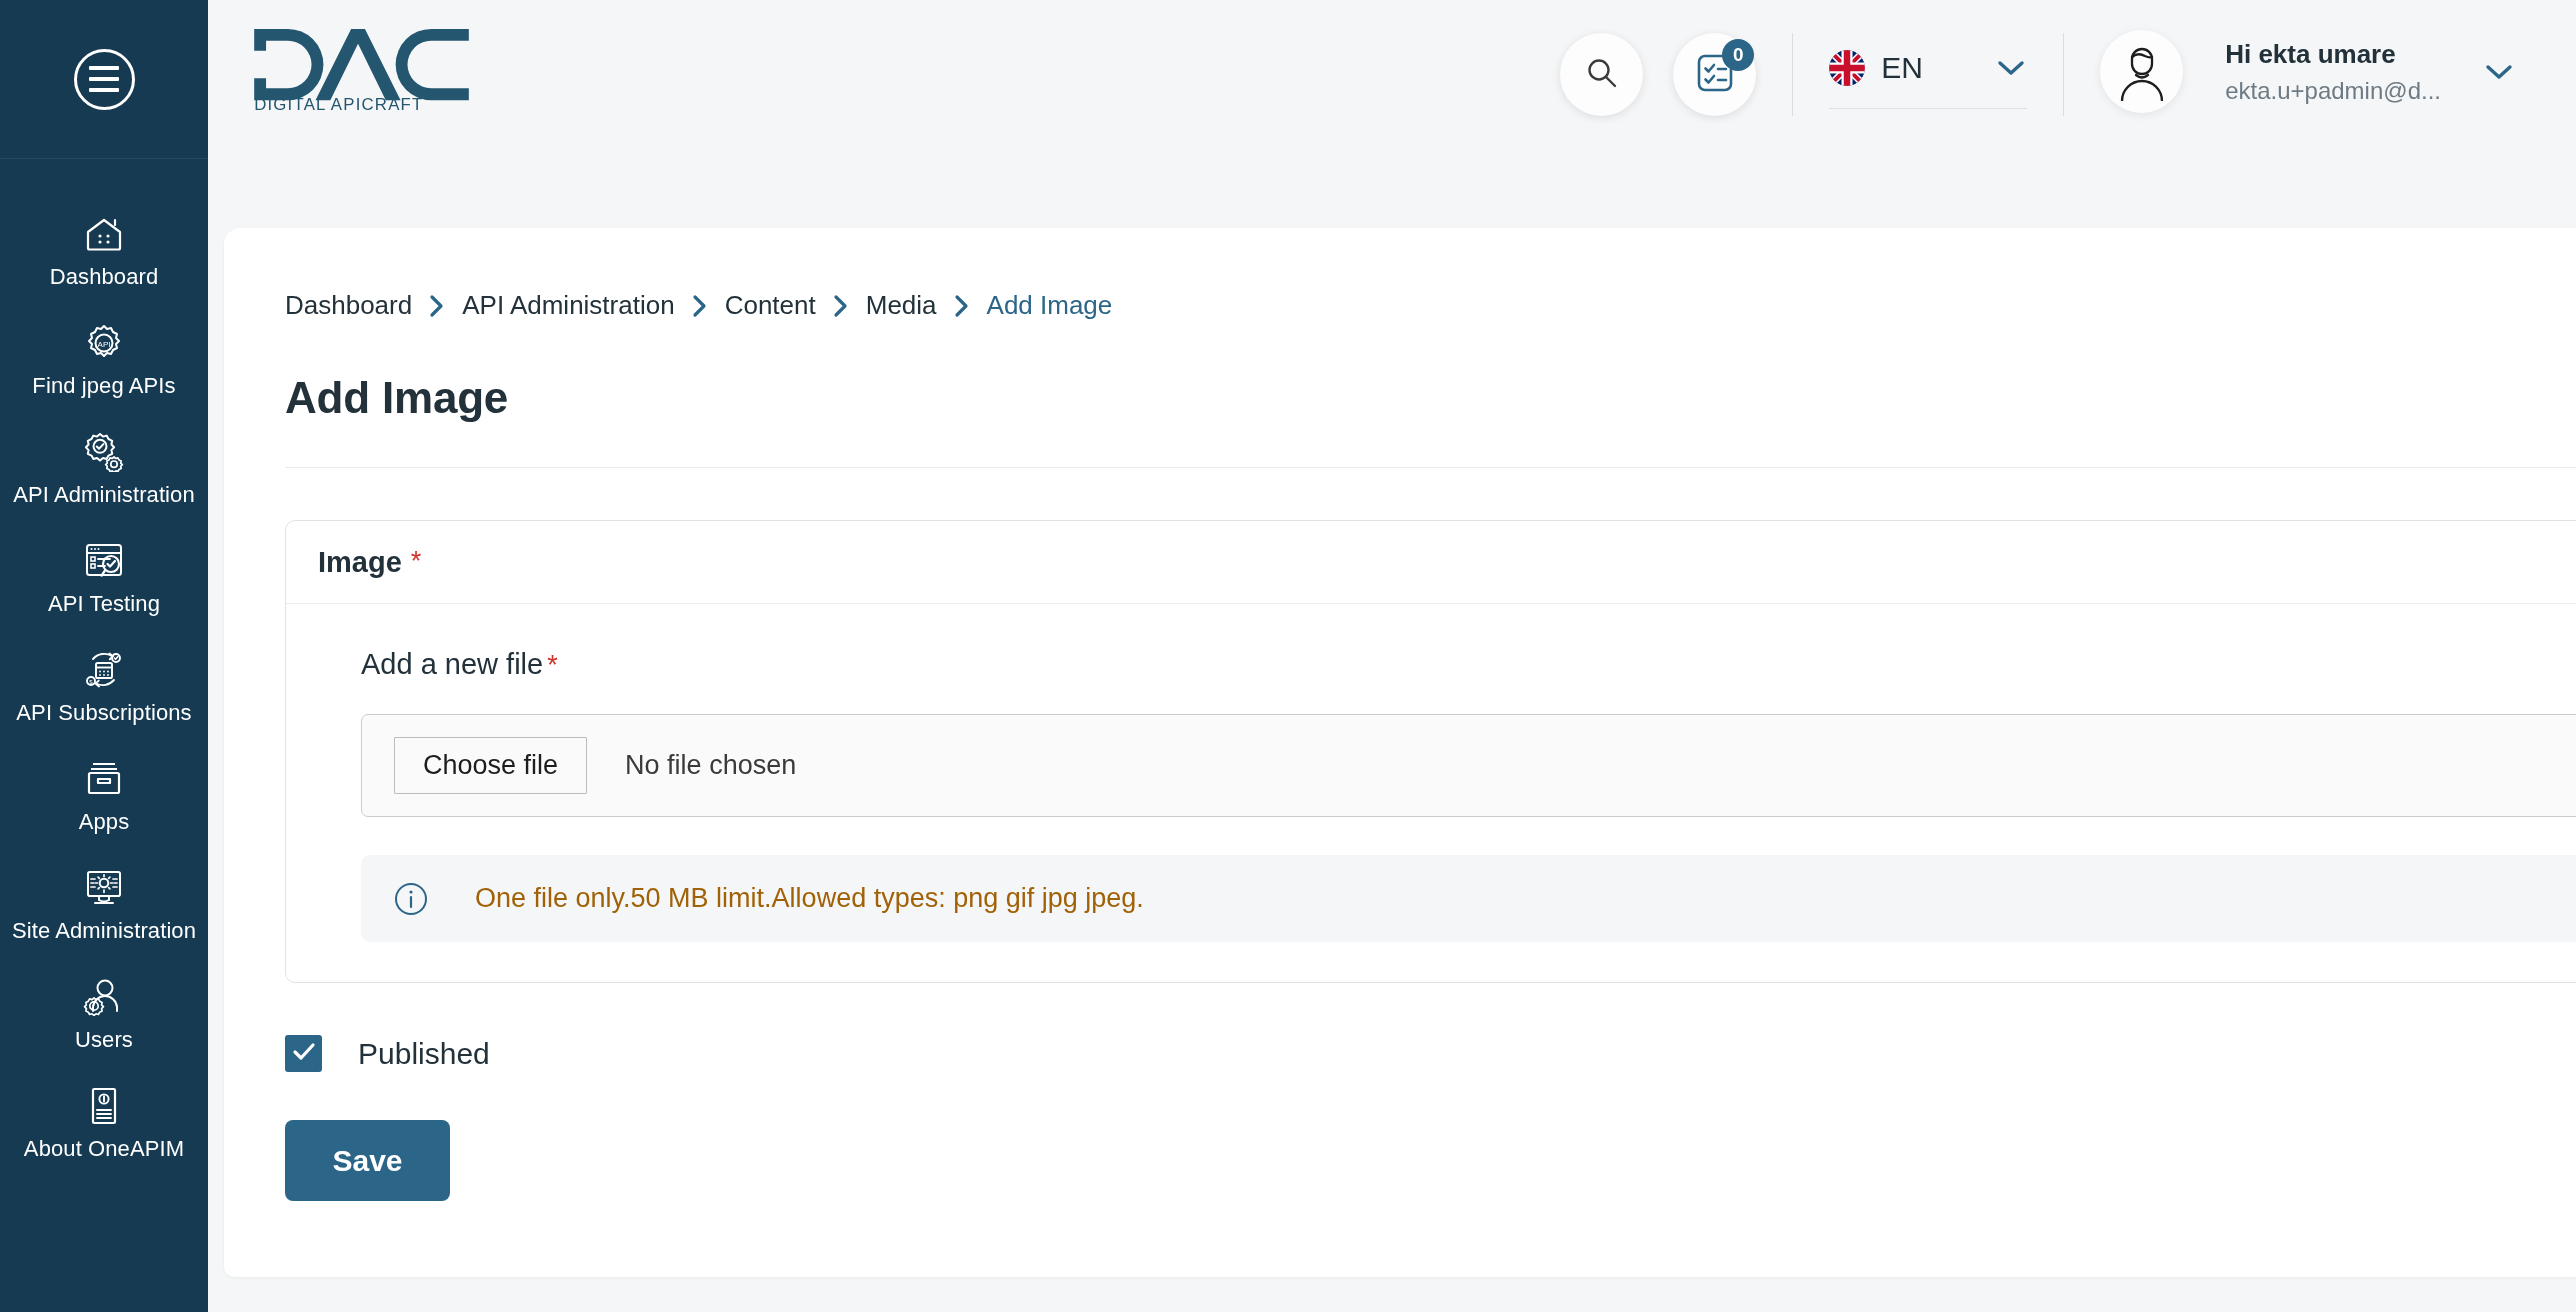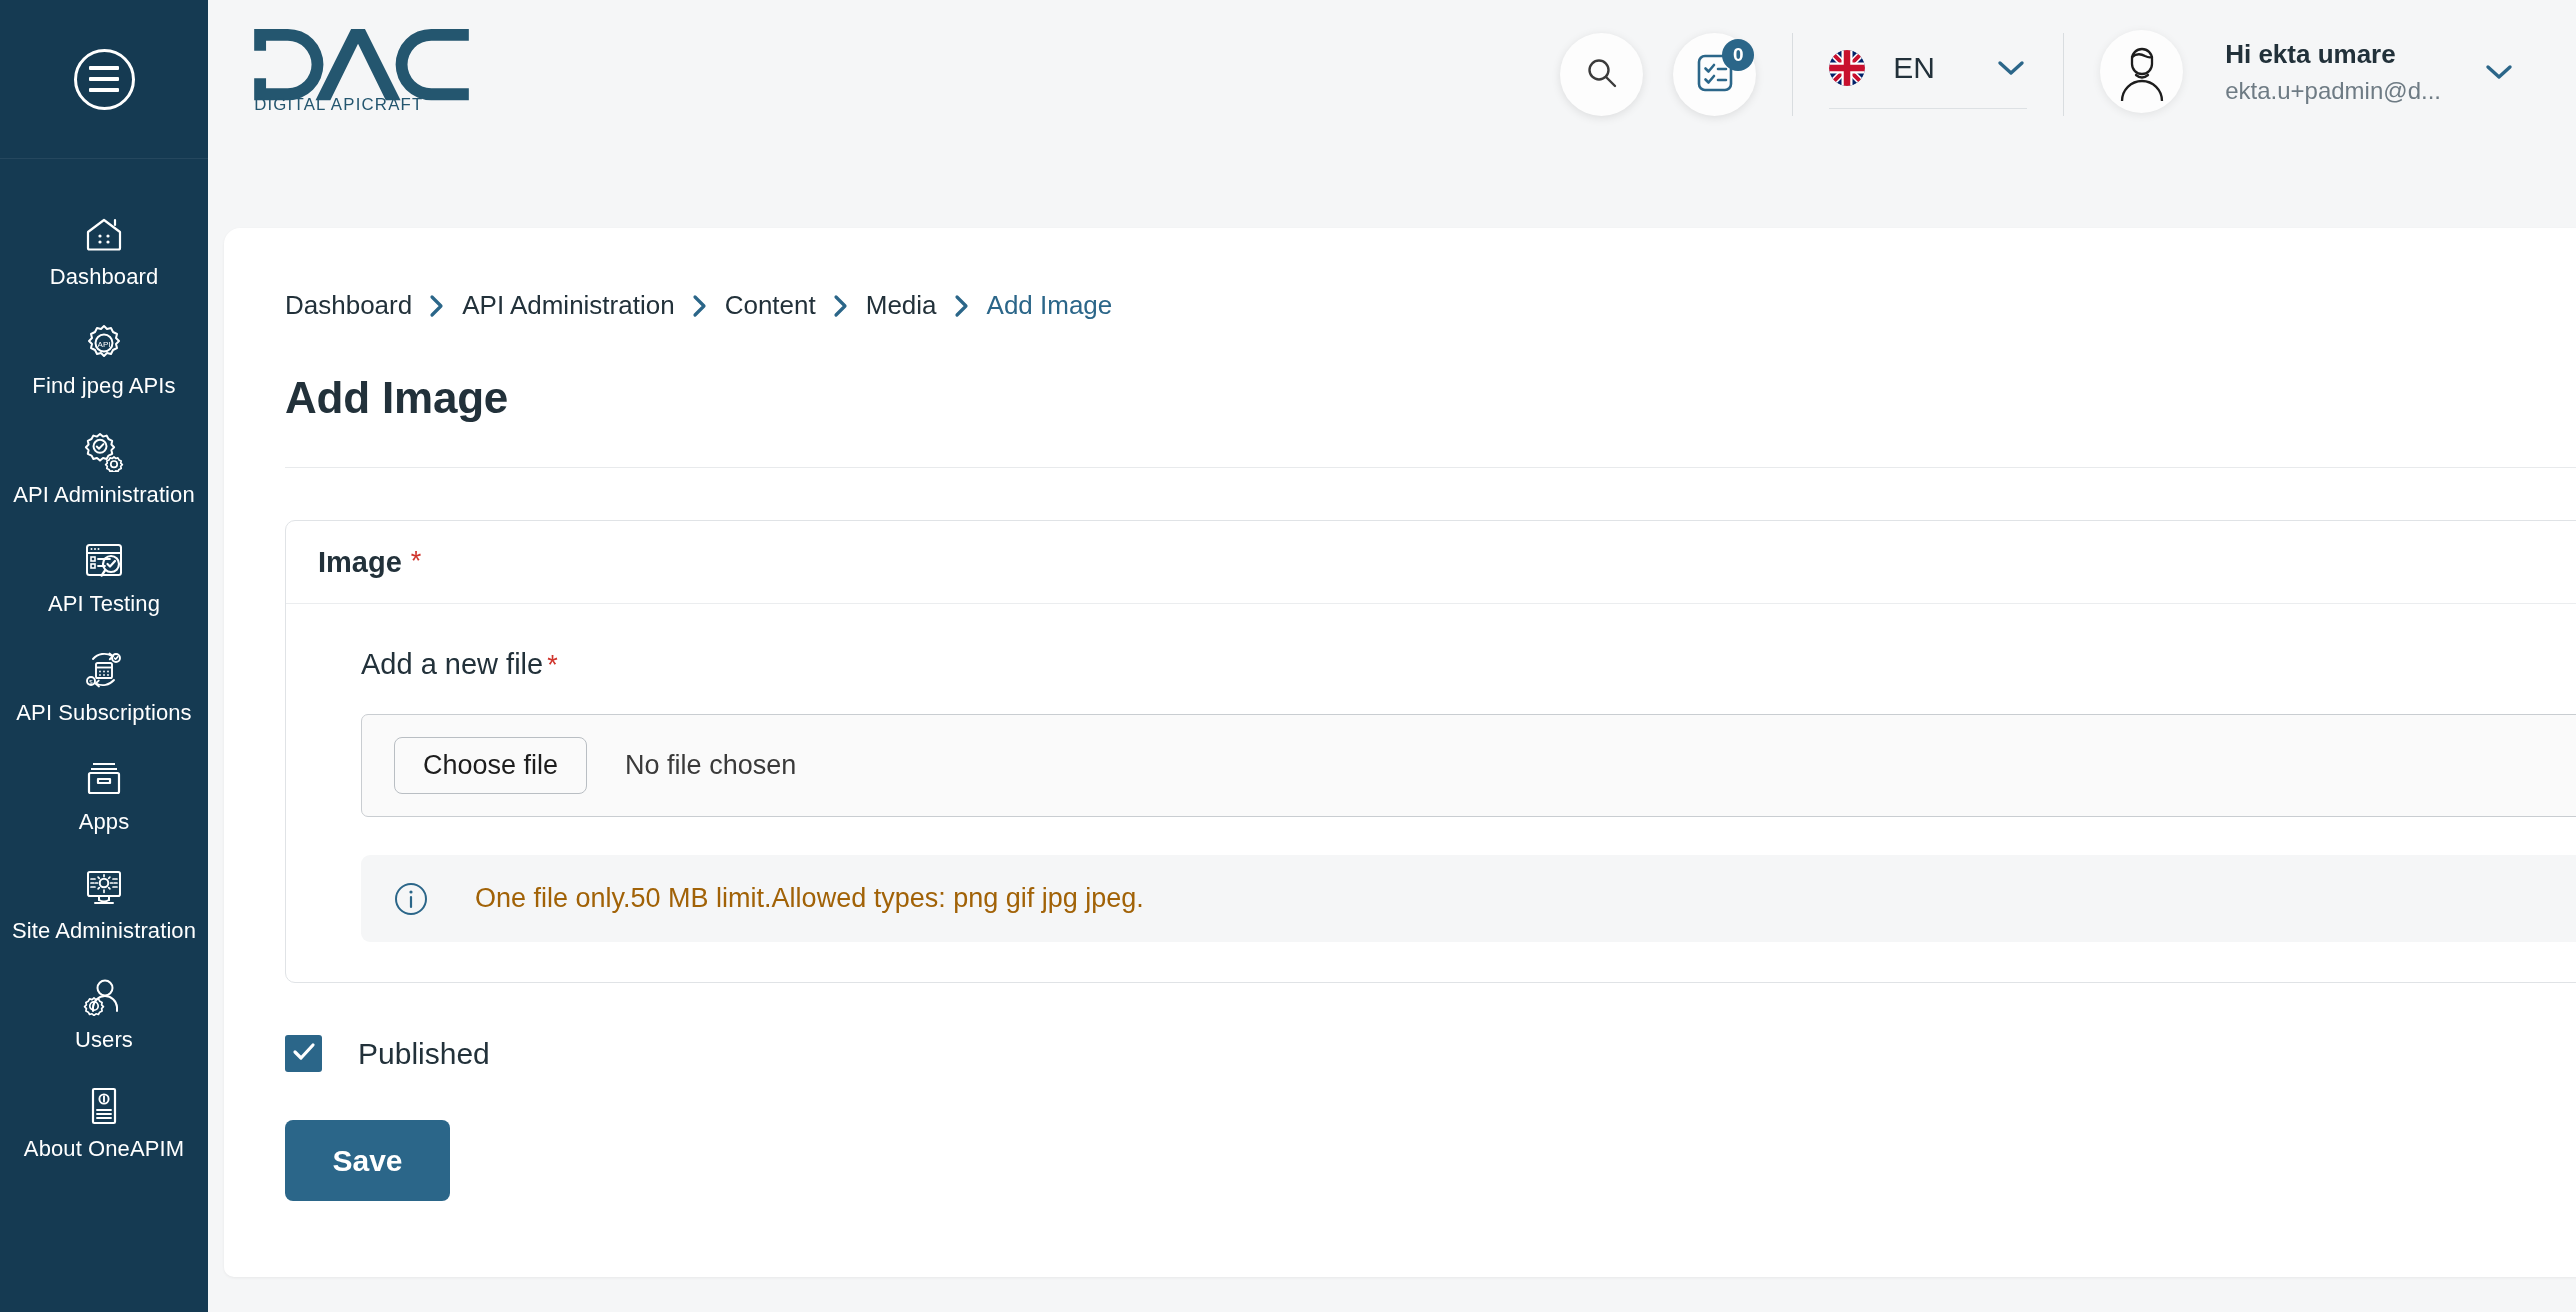--- a/index.html
+++ b/index.html
@@ -70,21 +70,21 @@
   .badge {
     position: absolute; top: 6px; right: 2px;
     width: 32px; height: 32px; border-radius: 50%;
     background: #2b6689; color: #fff;
     font-size: 19px; font-weight: 700;
     display: flex; align-items: center; justify-content: center;
   }
   .divider-v { width: 1px; height: 83px; background: #d9dde0; margin: 0 36px; }
 
   .lang-select {
-    display: flex; align-items: center; gap: 12px;
+    display: flex; align-items: center; gap: 0;
     border-bottom: 1px solid #dde1e4; padding: 10px 0 22px 0;
     min-width: 198px; cursor: pointer;
   }
   .flag-icon { width: 36px; height: 36px; border-radius: 50%; overflow: hidden; flex: none; }
   .lang-code { font-size: 30px; color: #22313a; margin-left: 16px; }
   .chev { margin-left: auto; color: #2b6689; display: flex; }
 
   .user-box { display: flex; align-items: center; gap: 16px; cursor: pointer; padding-bottom: 6px; }
   .avatar {
     width: 83px; height: 83px; border-radius: 50%;
@@ -130,21 +130,21 @@
     font-size: 29px; color: #22313a; padding-left: 75px; display: flex; align-items: baseline;
   }
   .field-label .req { font-size: 27px; margin-left: 4px; }
 
   .file-row {
     margin: 33px 75px 0 75px;
     border: 1px solid #c9cdd1; border-radius: 7px; background: #fafafa;
     height: 103px; display: flex; align-items: center; padding: 0 32px;
   }
   .choose-btn {
-    background: #fafafa; border: 1px solid #b9bec3; border-radius: 8px;
+    background: #fafafa; border: 1px solid #b9bec3; border-radius: 1px;
     height: 57px; padding: 0 28px; font-size: 27px; color: #1d1d1d; cursor: pointer;
     font-family: inherit; display: flex; align-items: center;
   }
   .file-status { font-size: 27px; color: #3a3a3a; margin-left: 38px; }
 
   .info-bar {
     margin: 38px 75px 0 75px; background: #f5f6f7; border-radius: 9px;
     height: 87px; display: flex; align-items: center; padding: 0 30px;
   }
   .info-icon { width: 40px; height: 40px; flex: none; color: #2b6689; display:flex; }

